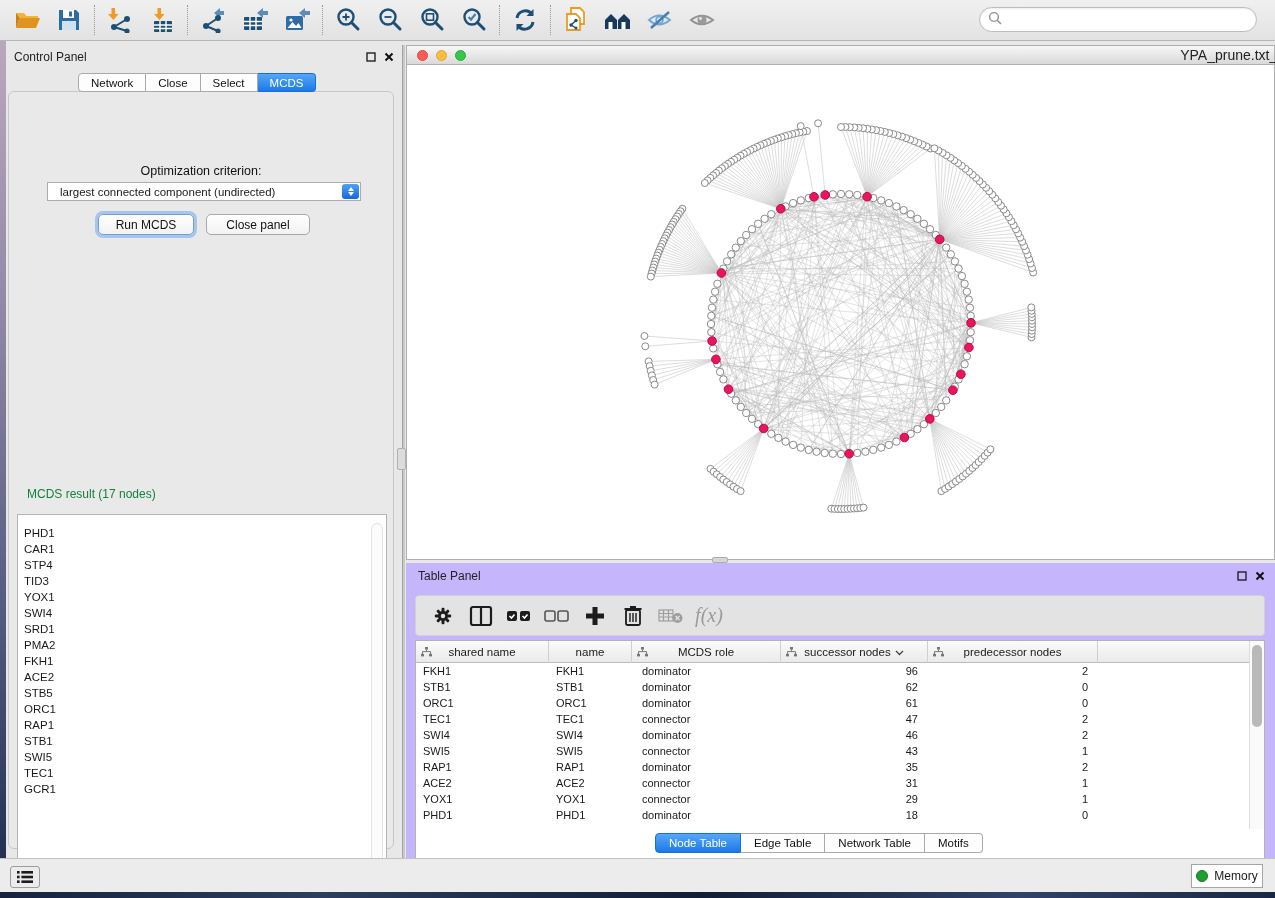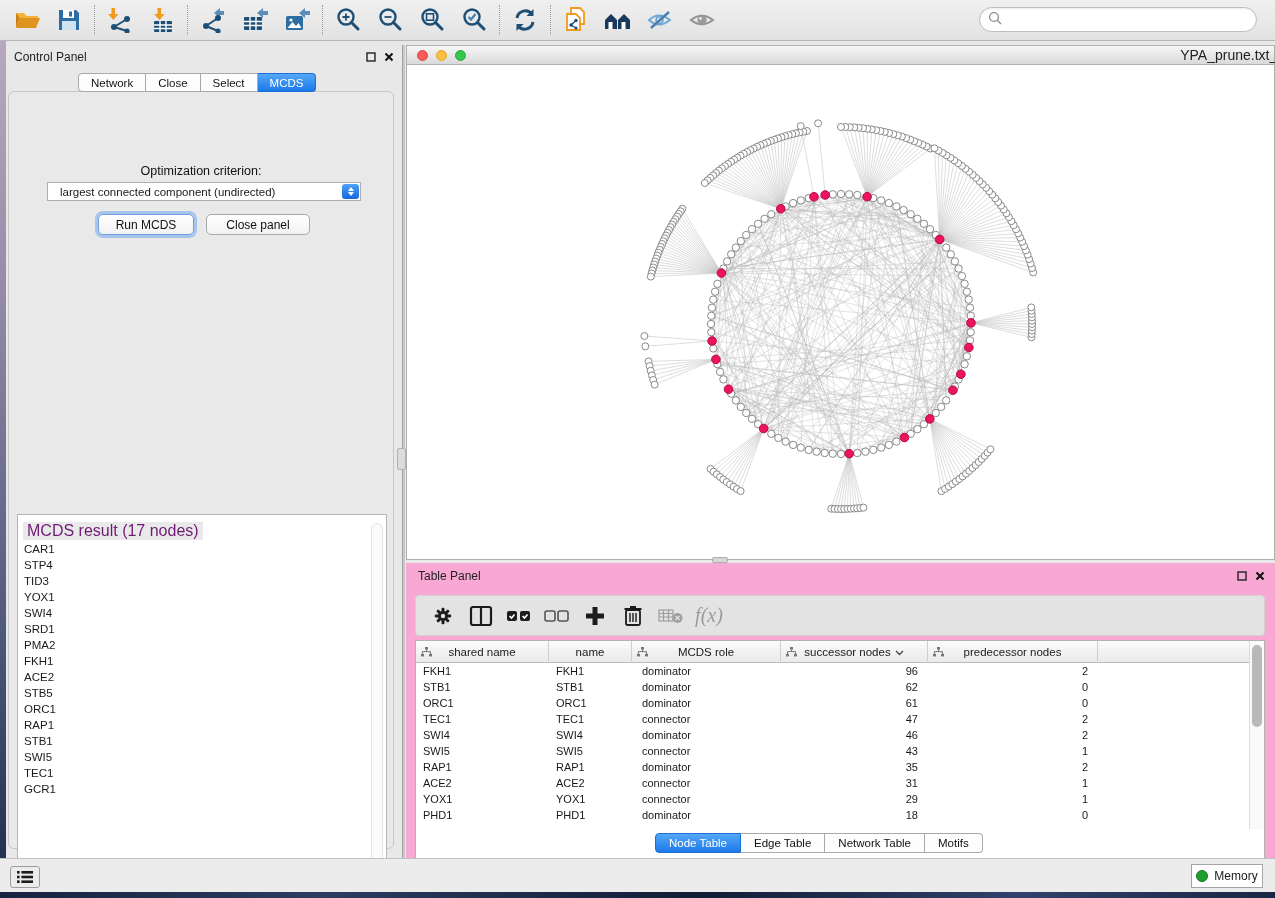--- a/index.html
+++ b/index.html
@@ -30,21 +30,21 @@
   .tab:last-child { border-radius:0 4px 4px 0; }
   .tab.sel { background:linear-gradient(#55a7f7,#1b79e8); border-color:#1b6fd4; color:#fff; }
   .opt-label { position:absolute; left:0; top:72px; width:100%; text-align:center; font-size:12.5px; color:#111; }
   .combo { position:absolute; left:38px; top:90px; width:314px; height:19px; background:#fff; border:1px solid #adadad; border-radius:0; font-size:11.5px; display:flex; align-items:center; padding-left:12px; }
   .combo .stepper { position:absolute; right:1px; top:1px; width:17px; height:15px; border-radius:3px; background:linear-gradient(#4ea2f8,#1667db); display:flex; flex-direction:column; align-items:center; justify-content:center; gap:1px; }
   .stepper .up { width:0; height:0; border-left:3px solid transparent; border-right:3px solid transparent; border-bottom:4px solid #fff; }
   .stepper .dn { width:0; height:0; border-left:3px solid transparent; border-right:3px solid transparent; border-top:4px solid #fff; }
   .btn { position:absolute; height:21px; background:linear-gradient(#ffffff,#f2f2f2); border:1px solid #a8a8a8; border-radius:5px; font-size:12px; display:flex; align-items:center; justify-content:center; color:#111; }
   .btn.focus { border-color:#6f9fe0; box-shadow:0 0 0 3px rgba(85,150,240,.45); }
   .group-box { position:absolute; left:8px; top:422px; width:370px; height:370px; background:#fff; border:1px solid #b5b5b5; }
-  .group-label { position:absolute; left:14px; top:430px; background:#e9e9e9; padding:0 4px; font-size:16px; color:#701a75; z-index:2; }
+  .group-label { position:absolute; left:14px; top:395px; background:#e9e9e9; padding:0 4px; font-size:12px; color:#15803d; z-index:2; }
   .mcds-list { position:absolute; left:1px; top:10px; width:352px; height:352px; overflow:hidden; font-size:11.5px; }
   .mcds-item { height:16px; line-height:16px; padding-left:5px; }
   .mcds-scroll { position:absolute; right:3px; top:8px; width:12px; height:354px; background:#fbfbfb; border:1px solid #e3e3e3; border-radius:6px; }
 
   
   .vsplit { left:402px; top:45px; width:3px; height:813px; background:#c9c9c9; border-left:1px solid #a2a2a2; }
   .vsplit-handle { left:397px; top:448px; width:9px; height:22px; background:#dcdcdc; border:1px solid #b0b0b0; border-radius:2px; }
   .hsplit-handle { left:712px; top:557px; width:16px; height:6px; background:#d6d6d6; border:1px solid #adadad; border-radius:2px; }
 
   
@@ -52,21 +52,21 @@
   .net-titlebar { position:absolute; left:0; top:0; width:100%; height:19px; background:linear-gradient(#f7f7f7,#d9d9d9); border-bottom:1px solid #b1b1b1; display:flex; align-items:center; }
   .tl { width:11px; height:11px; border-radius:50%; margin-left:8px; }
   .tl.r { background:#fc5b57; border:1px solid #d94a45; margin-left:10px; }
   .tl.y { background:#fdbe41; border:1px solid #dfa334; }
   .tl.g { background:#34c84a; border:1px solid #2aa93c; }
   .net-title { position:absolute; left:11px; width:100%; text-align:right; font-size:14px; color:#222; }
   .net-canvas { position:absolute; left:0; top:19px; width:867px; height:494px; background:#fff; }
   .net-corner { position:absolute; left:0; top:0; width:0; height:0; border-top:7px solid #3f76d6; border-right:7px solid transparent; }
 
   
-  .tp { left:406px; top:563px; width:869px; height:295px; background:#f9a8d4; }
+  .tp { left:406px; top:563px; width:869px; height:295px; background:#c4b5fd; }
   .tp-toolbar { position:absolute; left:9px; top:32px; width:850px; height:41px; background:#e3e3e3; border:1px solid #d2d2d2; border-radius:4px; display:flex; align-items:center; padding-left:10px; gap:4px; }
   .tpt-btn { width:34px; height:32px; display:flex; align-items:center; justify-content:center; }
   .fx { font-family:"Liberation Serif","DejaVu Serif",serif; font-style:italic; font-size:20px; color:#9b9b9b; }
   .tbl { position:absolute; left:9px; top:77px; width:850px; height:230px; background:#fff; border:1px solid #b2b2b2; }
   .thead { position:absolute; left:0; top:0; height:22px; width:834px; display:flex; background:linear-gradient(#fbfbfb,#eaeaea); border-bottom:1px solid #bcbcbc; }
   .th { position:relative; height:22px; border-right:1px solid #cfcfcf; display:flex; align-items:center; justify-content:center; font-size:11.5px; color:#1a1a1a; gap:4px; }
   .th .cticon { position:absolute; left:5px; top:6px; }
   .tbody { position:absolute; left:0; top:22px; width:834px; }
   .trow { display:flex; height:16px; line-height:16px; font-size:11px; }
   .td { overflow:hidden; white-space:nowrap; }

